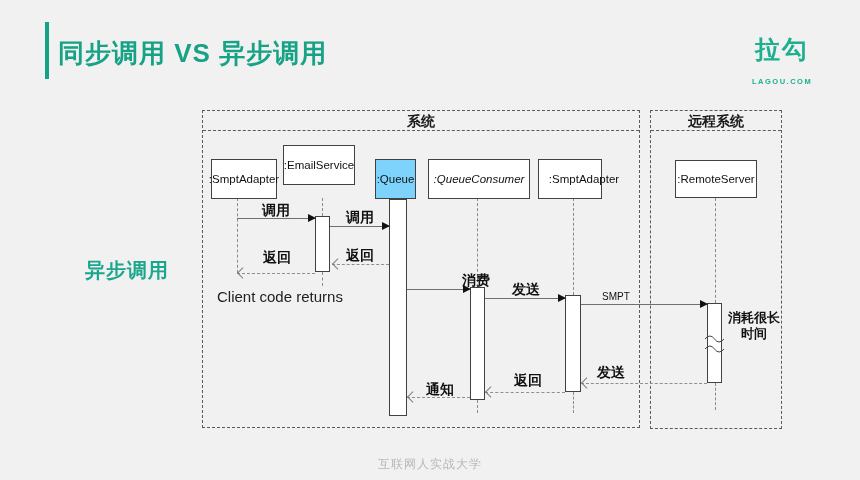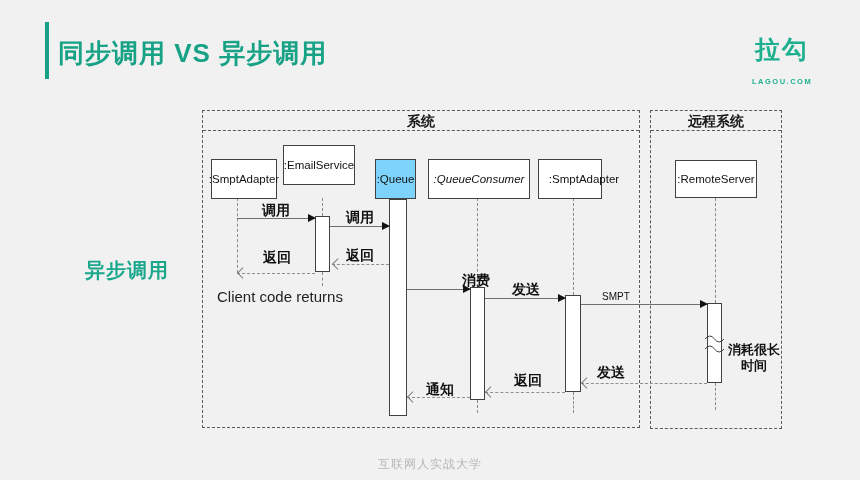--- a/index.html
+++ b/index.html
@@ -169,18 +169,18 @@
   </div>
   <div class="mlabel" style="left:528px;top:372px;">返回</div>
 
   <div class="abs msg" style="left:407px;top:397px;width:63px;">
     <div class="mline dashed"></div>
     <div class="head-open"></div>
   </div>
   <div class="mlabel" style="left:440px;top:381px;">通知</div>
 
   <div class="note" style="left:217px;top:288px;">Client code returns</div>
-  <div class="note note-duration" style="left:722px;top:342px;width:64px;">
+  <div class="note note-duration" style="left:722px;top:310px;width:64px;">
     <div>消耗很长</div>
     <div>时间</div>
   </div>
 
 </div>
 
 </body></html>

